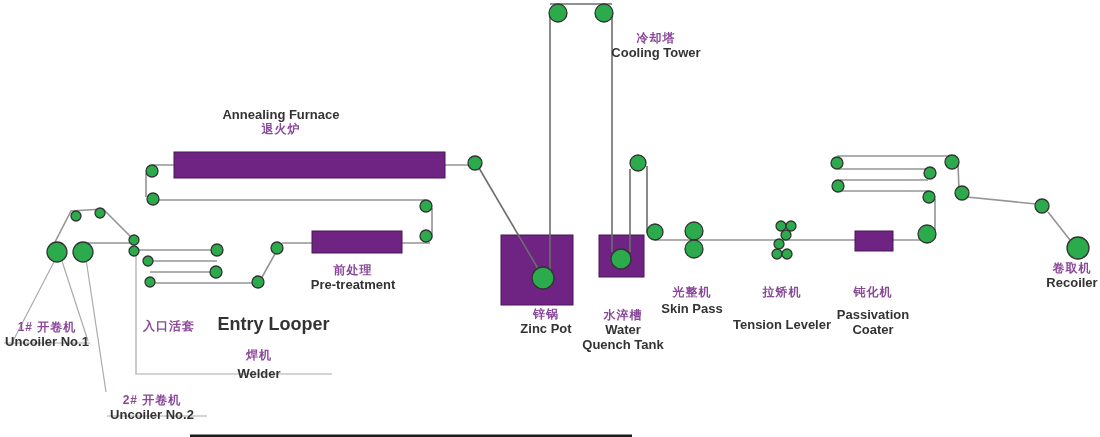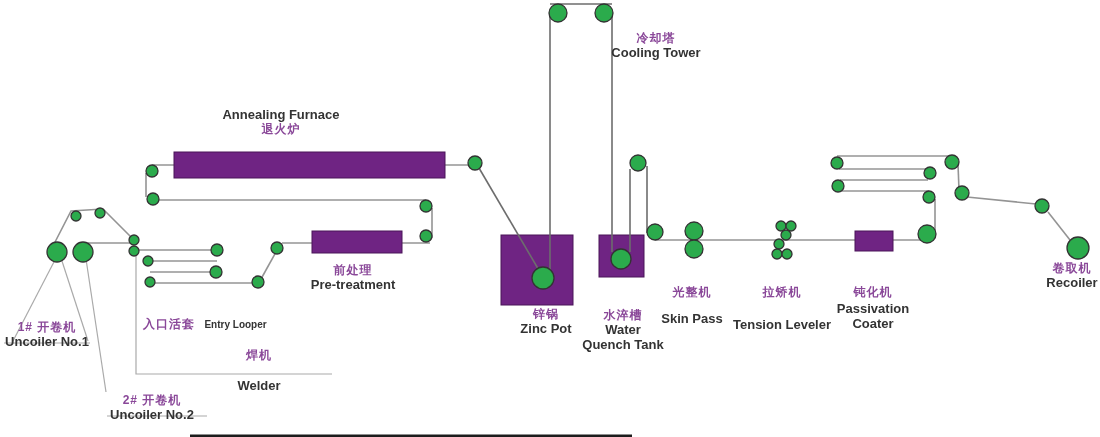--- a/index.html
+++ b/index.html
@@ -27,21 +27,21 @@
     letter-spacing:1px;
   }
   .en{
     display:block;
     color:#333333;
     font-size:13px;
     font-weight:700;
     letter-spacing:0px;
   }
   .inline-row .zh,.inline-row .en{display:inline;vertical-align:baseline;}
-  .inline-row .en{margin-left:5px;font-size:10px;}
+  .inline-row .en{margin-left:18px;font-size:18px;}
 </style>
 </head>
 <body>
 
 <div id="stage">
 
   <svg id="flow-svg" width="1100" height="437" viewBox="0 0 1100 437">
 
     <g stroke="#949494" stroke-width="1.6" fill="none">
       <polyline points="53,246 71,211 103,209 135,241"></polyline>
@@ -168,52 +168,52 @@
     <span class="zh">1# 开卷机</span>
     <span class="en">Uncoiler No.1</span>
   </div>
 
   <div class="lbl" style="left:152px;top:394px">
     <span class="zh">2# 开卷机</span>
     <span class="en">Uncoiler No.2</span>
   </div>
 
   <div class="lbl" style="left:259px;top:349px">
-    <span class="zh" style="margin-bottom:16px">焊机</span>
+    <span class="zh" style="margin-bottom:4px">焊机</span>
     <span class="en">Welder</span>
   </div>
 
   <div class="lbl" style="left:353px;top:264px">
     <span class="zh">前处理</span>
     <span class="en">Pre-treatment</span>
   </div>
 
   <div class="lbl" style="left:546px;top:308px">
     <span class="zh">锌锅</span>
     <span class="en">Zinc Pot</span>
   </div>
 
   <div class="lbl" style="left:623px;top:309px">
     <span class="zh">水淬槽</span>
     <span class="en">Water</span>
     <span class="en">Quench Tank</span>
   </div>
 
   <div class="lbl" style="left:692px;top:286px">
-    <span class="zh" style="margin-bottom:12px">光整机</span>
+    <span class="zh" style="margin-bottom:2px">光整机</span>
     <span class="en">Skin Pass</span>
   </div>
 
   <div class="lbl" style="left:782px;top:286px">
     <span class="zh" style="margin-bottom:18px">拉矫机</span>
     <span class="en">Tension Leveler</span>
   </div>
 
   <div class="lbl" style="left:873px;top:286px">
-    <span class="zh" style="margin-bottom:2px">钝化机</span>
+    <span class="zh" style="margin-bottom:8px">钝化机</span>
     <span class="en">Passivation</span>
     <span class="en">Coater</span>
   </div>
 
   <div class="lbl" style="left:1072px;top:262px">
     <span class="zh">卷取机</span>
     <span class="en">Recoiler</span>
   </div>
 
 </div>

